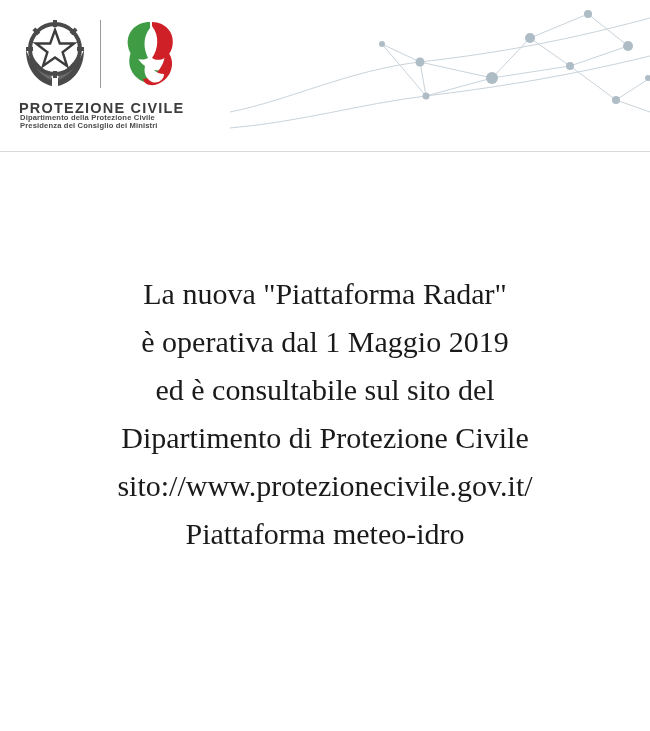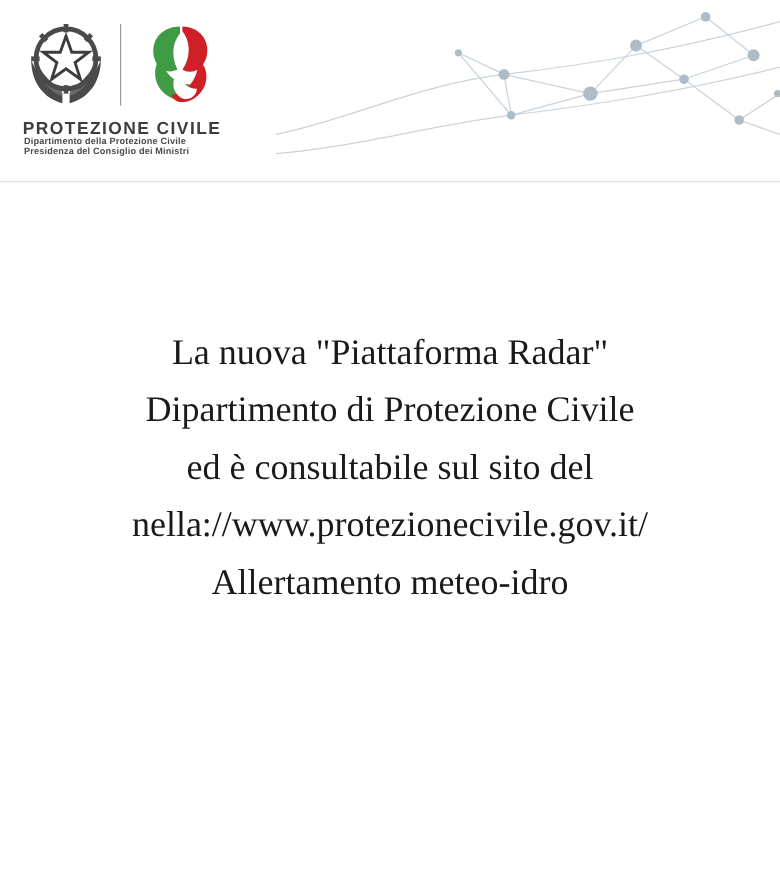--- a/index.html
+++ b/index.html
@@ -211,21 +211,22 @@
       <div class="logo-sub1">Presidenza del Consiglio dei Ministri</div>
       <div class="logo-sub2">Dipartimento della Protezione Civile</div>
     </div>
 
     <div class="header-divider"></div>
   </div>
 
   <div class="main">
     <div class="message">
       <span class="line">La nuova "Piattaforma Radar"</span>
+      <span class="line">è operativa dal 1 Maggio 2019</span>
+      <span class="line">ed è consultabile sul sito del</span>
       <span class="line">Dipartimento di Protezione Civile</span>
-      <span class="line">ed è consultabile sul sito del</span>
-      <span class="line">nella://www.protezionecivile.gov.it/</span>
-      <span class="line">Allertamento meteo-idro</span>
+      <span class="line">sito://www.protezionecivile.gov.it/</span>
+      <span class="line">Piattaforma meteo-idro</span>
     </div>
   </div>
 
   <div class="footer-band"></div>
 </div>
 
 </body></html>

